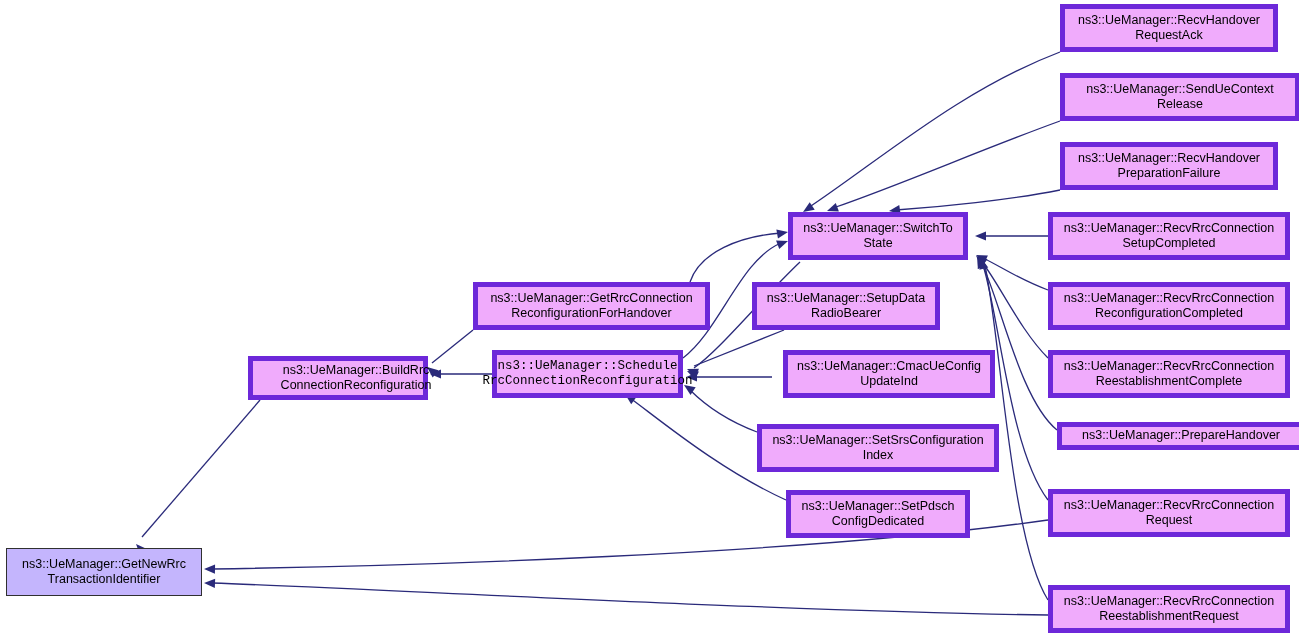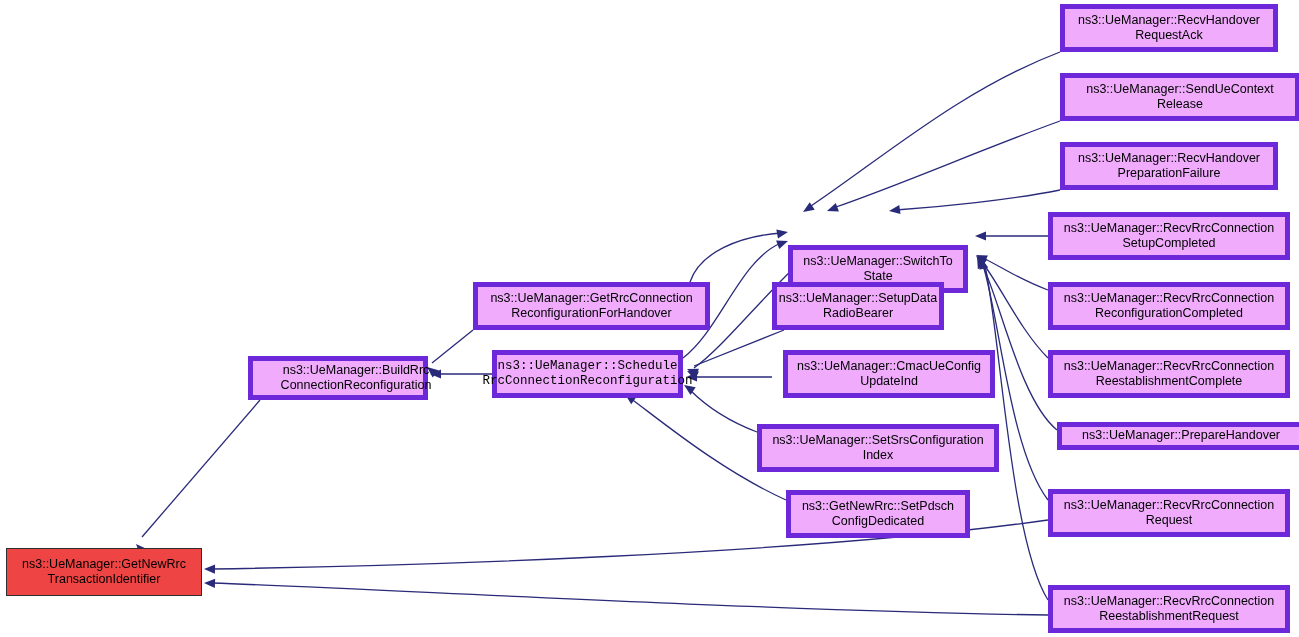--- a/index.html
+++ b/index.html
@@ -3,21 +3,21 @@
 <meta charset="utf-8">
 <style>
   html,body{margin:0;padding:0;background:#ffffff;}
   body{font-family:"Liberation Sans","DejaVu Sans",sans-serif;}
   #canvas{position:relative;width:1299px;height:637px;background:#ffffff;overflow:hidden;}
   #edges{position:absolute;left:0;top:0;width:1299px;height:637px;}
   .node{position:absolute;box-sizing:border-box;background:#f0abfc;border:5px solid #6d28d9;
         display:flex;align-items:center;justify-content:center;text-align:center;
         font-size:12.5px;line-height:15.5px;color:#000000;letter-spacing:0px;}
   .node .lbl{display:block;padding:0 3px;white-space:pre-line;}
-  .node.current{background:#ef4444;border:1px solid #303030;}
+  .node.current{background:#c4b5fd;border:1px solid #303030;}
 </style>
 </head>
 <body>
 
 <div id="canvas">
   <svg id="edges" viewBox="0 0 1299 637">
       <g>
         <path d="M 260 400 L 142 537" fill="none" stroke="#2a2a7a" stroke-width="1.3"></path>
         <polygon points="0,0 -11,-4.6 -11,4.6" fill="#2a2a7a" transform="translate(136,544) rotate(227)"></polygon>
       </g>
@@ -111,38 +111,38 @@
 ConnectionReconfiguration</span>
     </div>
     <div class="node" style="left: 473px; top: 282px; width: 237px; height: 48px;">
       <span class="lbl">ns3::UeManager::GetRrcConnection
 ReconfigurationForHandover</span>
     </div>
     <div class="node" style="left: 492px; top: 350px; width: 191px; height: 48px; font-family: Liberation Mono, monospace;">
       <span class="lbl">ns3::UeManager::Schedule
 RrcConnectionReconfiguration</span>
     </div>
-    <div class="node" style="left: 788px; top: 212px; width: 180px; height: 48px; margin-top: 33px;">
+    <div class="node" style="left: 788px; top: 212px; width: 180px; height: 48px;">
       <span class="lbl">ns3::UeManager::SwitchTo
 State</span>
     </div>
-    <div class="node" style="left: 772px; top: 282px; width: 172px; height: 48px; text-align: center;">
+    <div class="node" style="left: 752px; top: 282px; width: 188px; height: 48px; text-align: center;">
       <span class="lbl">ns3::UeManager::SetupData
 RadioBearer</span>
     </div>
     <div class="node" style="left: 772px; top: 350px; width: 212px; height: 48px; margin-left: 11px;">
       <span class="lbl">ns3::UeManager::CmacUeConfig
 UpdateInd</span>
     </div>
     <div class="node" style="left: 757px; top: 424px; width: 242px; height: 48px;">
       <span class="lbl">ns3::UeManager::SetSrsConfiguration
 Index</span>
     </div>
     <div class="node" style="left: 786px; top: 490px; width: 184px; height: 48px;">
-      <span class="lbl">ns3::GetNewRrc::SetPdsch
+      <span class="lbl">ns3::UeManager::SetPdsch
 ConfigDedicated</span>
     </div>
     <div class="node" style="left: 1060px; top: 4px; width: 218px; height: 48px;">
       <span class="lbl">ns3::UeManager::RecvHandover
 RequestAck</span>
     </div>
     <div class="node" style="left: 1060px; top: 73px; width: 240px; height: 48px;">
       <span class="lbl">ns3::UeManager::SendUeContext
 Release</span>
     </div>

